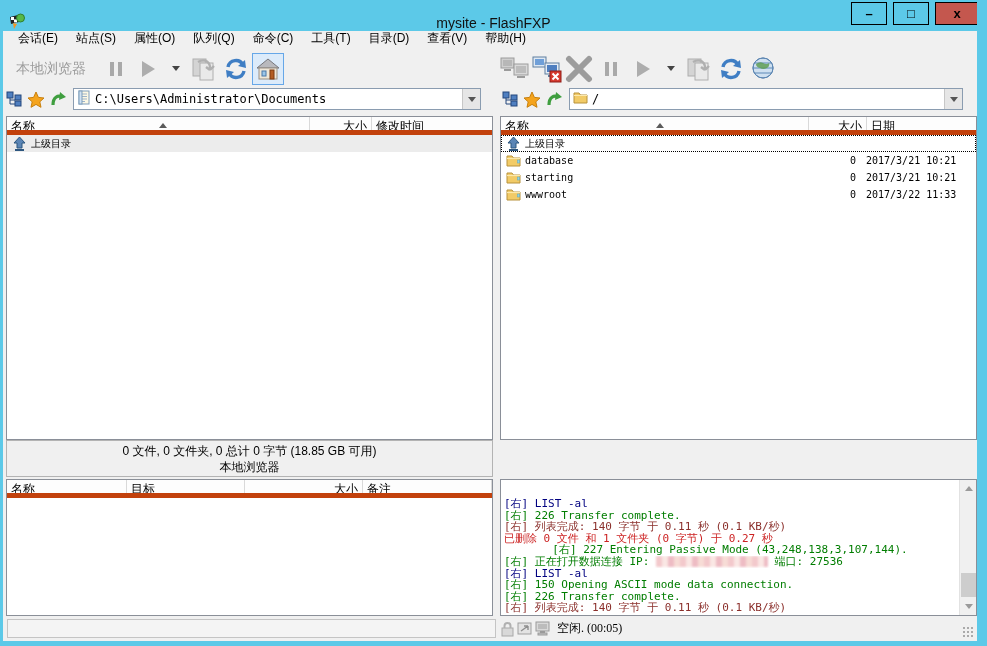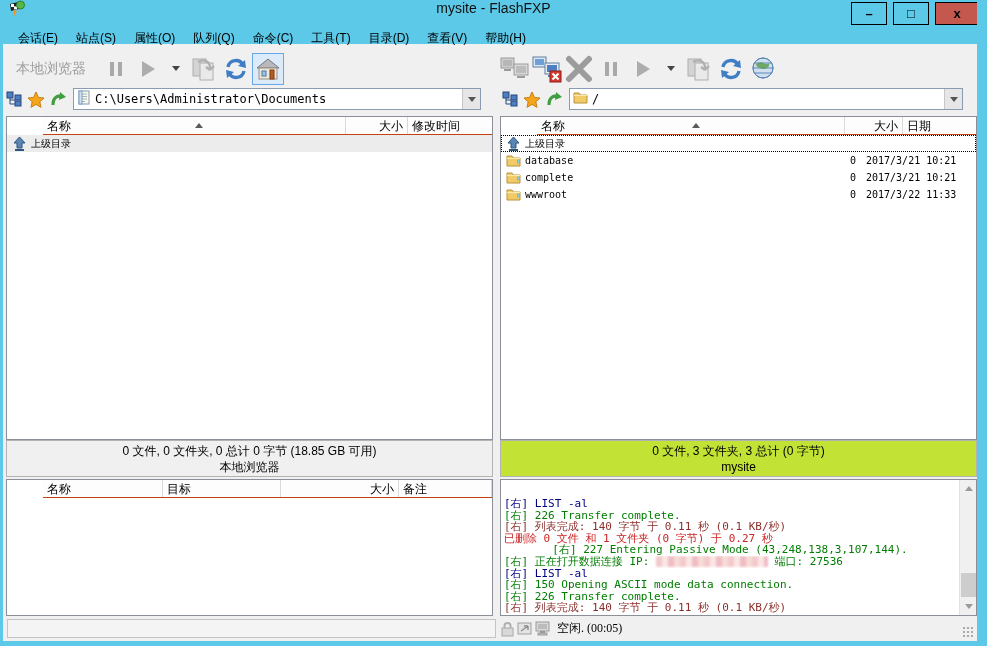--- a/index.html
+++ b/index.html
@@ -2,21 +2,21 @@
 <html><head>
 <meta charset="utf-8">
 <style>
   * { margin:0; padding:0; box-sizing:border-box; }
   html,body { background:#e8e8e8; }
   body { font-family:"Liberation Sans", sans-serif; }
   .window { position:relative; width:987px; height:646px; background:#f0f0f0;
             border-left:3px solid #5cc9e8; border-right:10px solid #5cc9e8; border-bottom:5px solid #5cc9e8; overflow:hidden; }
 
   
-  .titlebar { position:absolute; left:-3px; top:0; width:987px; height:44px; background:#5cc9e8; display:flex; align-items:flex-start; }
+  .titlebar { position:absolute; left:-3px; top:0; width:987px; height:31px; background:#5cc9e8; display:flex; align-items:flex-end; }
   .app-ico { margin-left:8px; width:18px; height:18px; }
   .title-text { position:absolute; left:0; right:0; text-align:center; font-size:14px; color:#111; }
   .winbtns { position:absolute; right:8px; top:2px; display:flex; }
   .winbtn { width:36px; height:23px; border:1px solid #000; display:flex; align-items:center; justify-content:center;
             font-weight:bold; font-size:13px; color:#000; cursor:default; }
   .winbtn + .winbtn { margin-left:6px; }
   .winbtn.close { background:#c4574e; width:44px; }
 
   
   .menubar { position:absolute; left:0; top:28px; width:974px; height:21px; display:flex; align-items:center; padding-left:6px; }
@@ -40,21 +40,21 @@
   .combo { flex:1; height:22px; margin:0 14px 0 4px; background:#fff; border:1px solid #8a9cb0; display:flex; align-items:center; }
   .combo .cico { margin:0 4px 0 3px; }
   .combo .ctext { flex:1; font-family:"DejaVu Sans Mono", monospace; font-size:12px; color:#000; white-space:nowrap; overflow:hidden; }
   .combo .cdrop { width:18px; height:20px; background:#e6e6e6; border-left:1px solid #c7c7c7; display:flex; align-items:center; justify-content:center; }
   .chev { width:0; height:0; border-left:4px solid transparent; border-right:4px solid transparent; border-top:5px solid #555; }
 
   
   .pane { position:absolute; top:116px; background:#fff; border:1px solid #8a8f98; }
   .pane.left  { left:3px;  width:487px; height:324px; }
   .pane.right { left:497px; width:477px; height:324px; }
-  .lvheader { display:flex; height:18px; background:#fdfdfd; border-bottom:1px solid #c2410c; font-size:12px; color:#000; position:relative;margin-left:36px; }
+  .lvheader { display:flex; height:18px; background:#fdfdfd; border-bottom:5px solid #c2410c; font-size:12px; color:#000; position:relative; }
   .lvheader .hcol { padding:1px 4px; border-right:1px solid #d9d9d9; white-space:nowrap; overflow:hidden; }
   .sortmark { position:absolute; top:6px; width:0; height:0; border-left:4px solid transparent; border-right:4px solid transparent; border-bottom:5px solid #5a5a5a; }
   .frow { display:flex; align-items:center; height:17px; font-size:10px; white-space:nowrap; }
   .frow .fic { width:16px; height:14px; margin:0 4px 0 4px; flex:none; display:flex; align-items:center; justify-content:center; }
   .frow .fname { flex:1; overflow:hidden; font-family:"DejaVu Sans Mono", monospace; }
   .frow .fsize { text-align:right; font-family:"DejaVu Sans Mono", monospace; padding-right:10px; }
   .frow .fdate { font-family:"DejaVu Sans Mono", monospace; }
   .frow.selected { background:#ececec; }
   .frow.focused { outline:1px dotted #000; outline-offset:-1px; }
   .pane.left  .fsize { width:62px; } .pane.left  .fdate { width:118px; }
@@ -355,21 +355,21 @@
           <span class="fdate">2017/3/21 10:21</span>
         </div>
         <div class="frow">
           <span class="fic">
             <svg width="15" height="13" viewBox="0 0 15 13">
               <path d="M1 2 h5 l1.5 2 H14 v8 H1 Z" fill="#f2cb67" stroke="#b8923c" stroke-width="1"></path>
               <path d="M1 4.5 h13" stroke="#fce9ad" stroke-width="1.2"></path>
               <rect x="11.5" y="6" width="2" height="3" fill="#8fd4e8" stroke="#5aa7c0" stroke-width="0.5"></rect>
             </svg>
           </span>
-          <span class="fname">complete</span>
+          <span class="fname">starting</span>
           <span class="fsize">0</span>
           <span class="fdate">2017/3/21 10:21</span>
         </div>
         <div class="frow">
           <span class="fic">
             <svg width="15" height="13" viewBox="0 0 15 13">
               <path d="M1 2 h5 l1.5 2 H14 v8 H1 Z" fill="#f2cb67" stroke="#b8923c" stroke-width="1"></path>
               <path d="M1 4.5 h13" stroke="#fce9ad" stroke-width="1.2"></path>
               <rect x="11.5" y="6" width="2" height="3" fill="#8fd4e8" stroke="#5aa7c0" stroke-width="0.5"></rect>
             </svg>
@@ -377,24 +377,20 @@
           <span class="fname">wwwroot</span>
           <span class="fsize">0</span>
           <span class="fdate">2017/3/22 11:33</span>
         </div>
       </div>
   </div>
 
   <div class="pfoot left">
     <div>0 文件, 0 文件夹, 0 总计 0 字节 (18.85 GB 可用)</div>
     <div>本地浏览器</div>
-  </div>
-  <div class="pfoot right" id="remote-foot" style="background: rgb(194, 226, 53);">
-    <div>0 文件, 3 文件夹, 3 总计 (0 字节)</div>
-    <div>mysite</div>
   </div>
 
   <div class="queue">
     <div class="lvheader">
       <span class="hcol qc-name">名称</span>
       <span class="hcol qc-target">目标</span>
       <span class="hcol qc-size">大小</span>
       <span class="hcol qc-note">备注</span>
     </div>
   </div>

